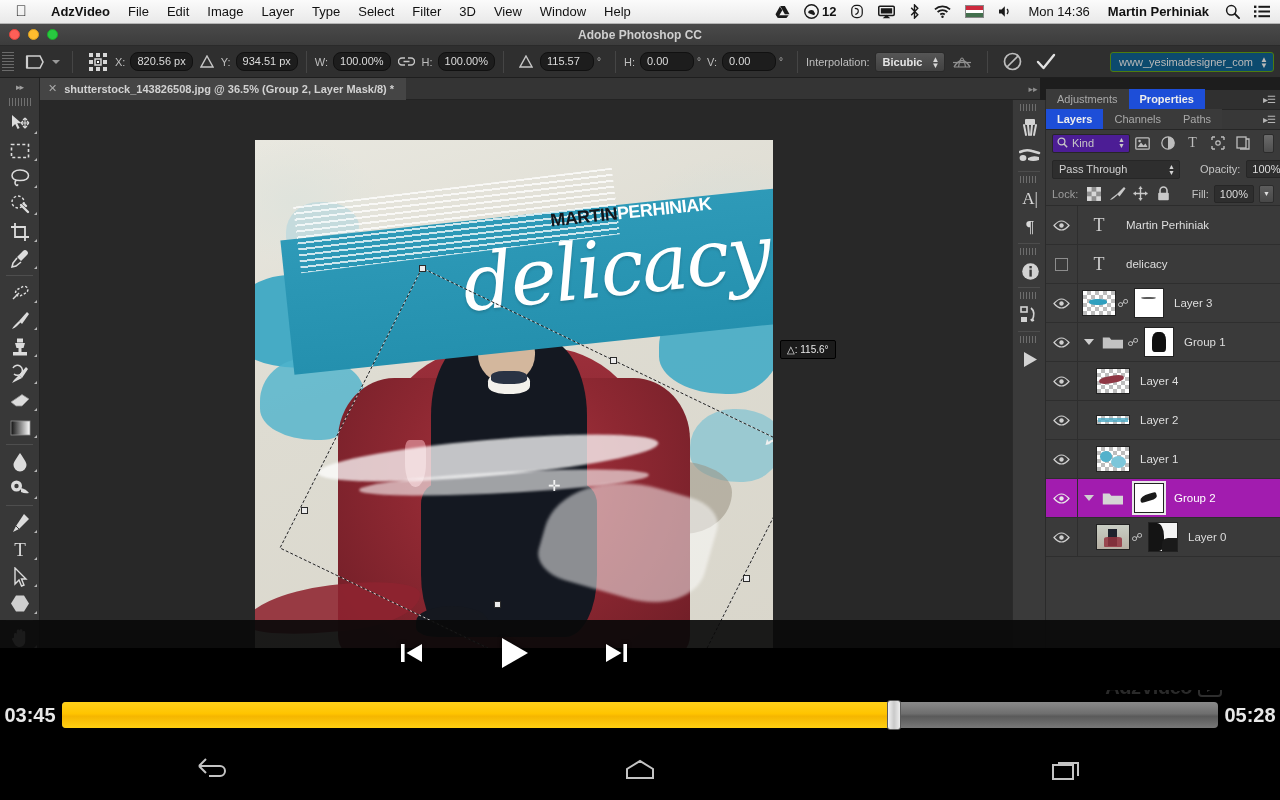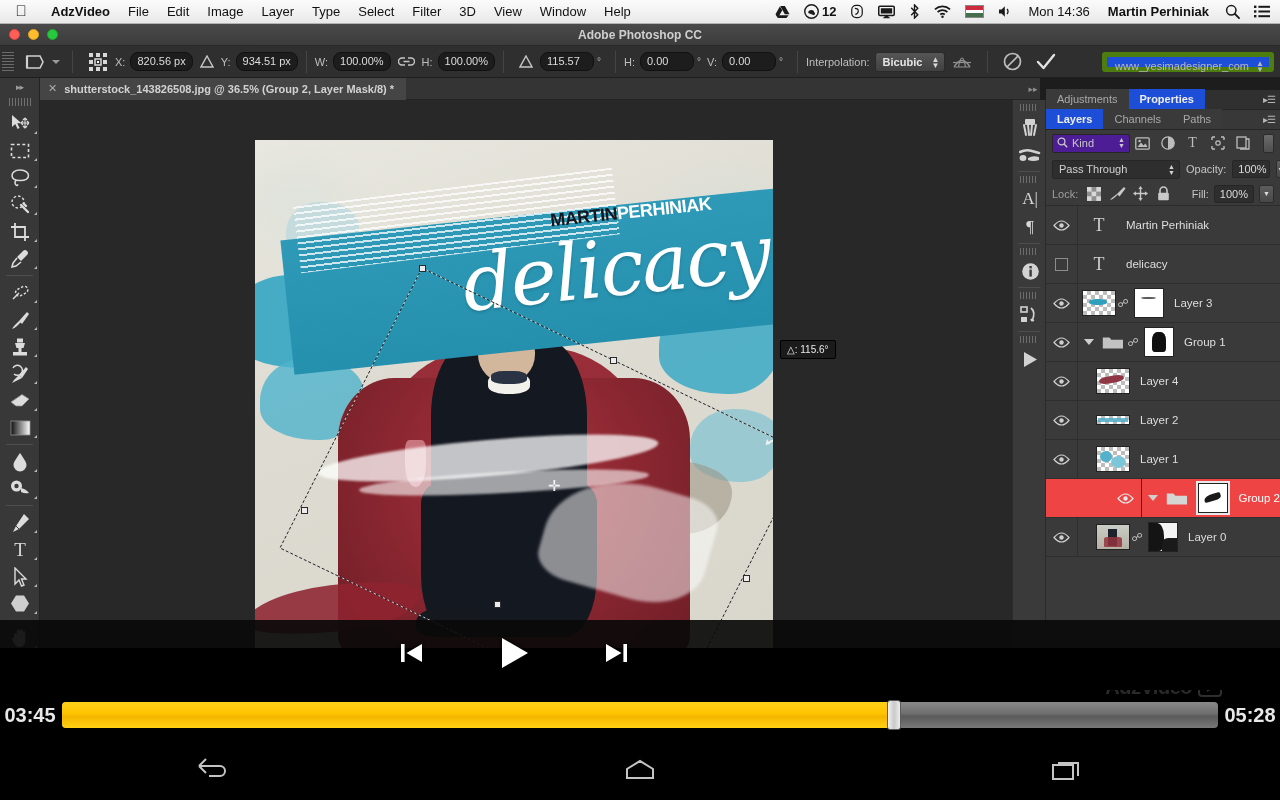--- a/index.html
+++ b/index.html
@@ -67,21 +67,21 @@
   .ob-deg { color: #b0b0b0; margin: 0 6px 0 3px; font-size: 10px; }
   .ob-select {
     background: linear-gradient(#565656,#414141); border: 1px solid #2a2a2a; border-radius: 3px;
     color: #e6e6e6; font-size: 11px; font-weight: bold; height: 20px; line-height: 18px;
     padding: 0 22px 0 7px; position: relative; white-space: nowrap;
   }
   .ob-select .arrows { position: absolute; right: 5px; top: 4px; font-size: 8px; line-height: 6px; color:#d8d8d8;}
   .ob-icon { margin: 0 7px; color: #9a9a9a; display:flex; align-items:center;}
   .ob-right { margin-left: auto; margin-right: 6px; }
   .ob-workspace {
-    background: #1d4ed8; border: 5px solid #4d7c0f; border-radius: 3px;
+    background: #0c4a6e; border: 1px solid #4d7c0f; border-radius: 3px;
     color: #b9b9b9; font-size: 11px; height: 20px; line-height: 18px;
     padding: 0 20px 0 8px; position: relative; white-space: nowrap;
   }
   .ob-workspace .arrows { position: absolute; right: 5px; top: 4px; font-size: 8px; line-height: 6px; }
 
   
   #ps-tabbar { position: absolute; left: 40px; top: 78px; width: 1000px; height: 22px;
      background: #343434; border-bottom: 1px solid #232323; display: flex; align-items: center; }
   #ps-doctab { display: flex; align-items: center; height: 22px; padding: 0 12px 0 8px;
      background: #454545; color: #d2d2d2; font-size: 11px; font-weight: bold; }
@@ -159,33 +159,33 @@
      display: flex; align-items: center; padding: 0 4px; color: #c7c7c7; font-size: 11px; position: relative; }
   #kind-select .mag { margin-right: 4px; }
   #kind-select .arrows { position: absolute; right: 4px; font-size: 7px; line-height: 6px; color: #c7c7c7; }
   .fk { width: 25px; height: 22px; display: flex; align-items: center; justify-content: center; color: #bdbdbd; }
   #filter-toggle { margin-left: auto; width: 11px; height: 19px; background: linear-gradient(#6b6b6b,#4e4e4e); border:1px solid #2c2c2c; border-radius:2px;}
 
   #blendrow { height: 26px; display: flex; align-items: center; padding: 0 6px; gap: 6px; }
   #blend-select { flex: 0 0 128px; background: #2e2e2e; border: 1px solid #262626; border-radius: 2px; height: 19px;
      line-height: 17px; color: #d2d2d2; font-size: 11px; padding: 0 16px 0 6px; position: relative; }
   #blend-select .arrows { position: absolute; right: 4px; top: 3px; font-size: 7px; line-height: 6px; }
-  .op-lbl { font-size: 11px; color: #c4c4c4; }
+  .op-lbl { font-size: 11px; color: #c4c4c4; margin-left: 14px; }
   .op-val { background: #2e2e2e; border: 1px solid #262626; border-radius: 2px; height: 18px; line-height: 16px;
      color: #dcdcdc; font-size: 11px; padding: 0 5px; min-width: 38px; text-align: center; }
   .op-arrow { width: 15px; height: 18px; background: linear-gradient(#5d5d5d,#484848); border: 1px solid #2c2c2c;
      border-radius: 2px; display: flex; align-items: center; justify-content: center; color: #ddd; font-size: 7px; }
 
   #lockrow { height: 24px; display: flex; align-items: center; padding: 0 6px; gap: 5px; border-bottom: 1px solid #2c2c2c; }
   .lock-lbl { font-size: 11px; color: #9d9d9d; margin-right: 2px; }
   .lock-ico { width: 18px; height: 18px; display: flex; align-items: center; justify-content: center; color: #b5b5b5; }
 
   #layer-list { background: #3a3a3a; }
   .layer-row { height: 39px; display: flex; align-items: center; border-bottom: 1px solid #2e2e2e; position: relative; }
-  .layer-row.selected { background: #ef4444; justify-content: flex-end; }
+  .layer-row.selected { background: #a21caf; }
   .eye-cell { width: 32px; height: 39px; display: flex; align-items: center; justify-content: center; border-right: 1px solid #2e2e2e;}
   .eye-cell svg { display:block; }
   .eye-off { width: 13px; height: 13px; border: 1px solid #8d8d8d; }
   .lr-indent { width: 22px; height: 39px; display:flex; align-items:center; justify-content:center;}
   .disc-tri { width: 0; height: 0; border-left: 5px solid transparent; border-right: 5px solid transparent; border-top: 6px solid #cfcfcf; }
   .thumb { width: 34px; height: 26px; border: 1px solid #222; margin-left: 4px; flex: 0 0 auto; }
   .thumb.sq { width: 30px; height: 30px; }
   .thumb.mask { background: #fff; }
   .thumb.checker { background-image:
       linear-gradient(45deg,#bdbdbd 25%,transparent 25%,transparent 75%,#bdbdbd 75%),

